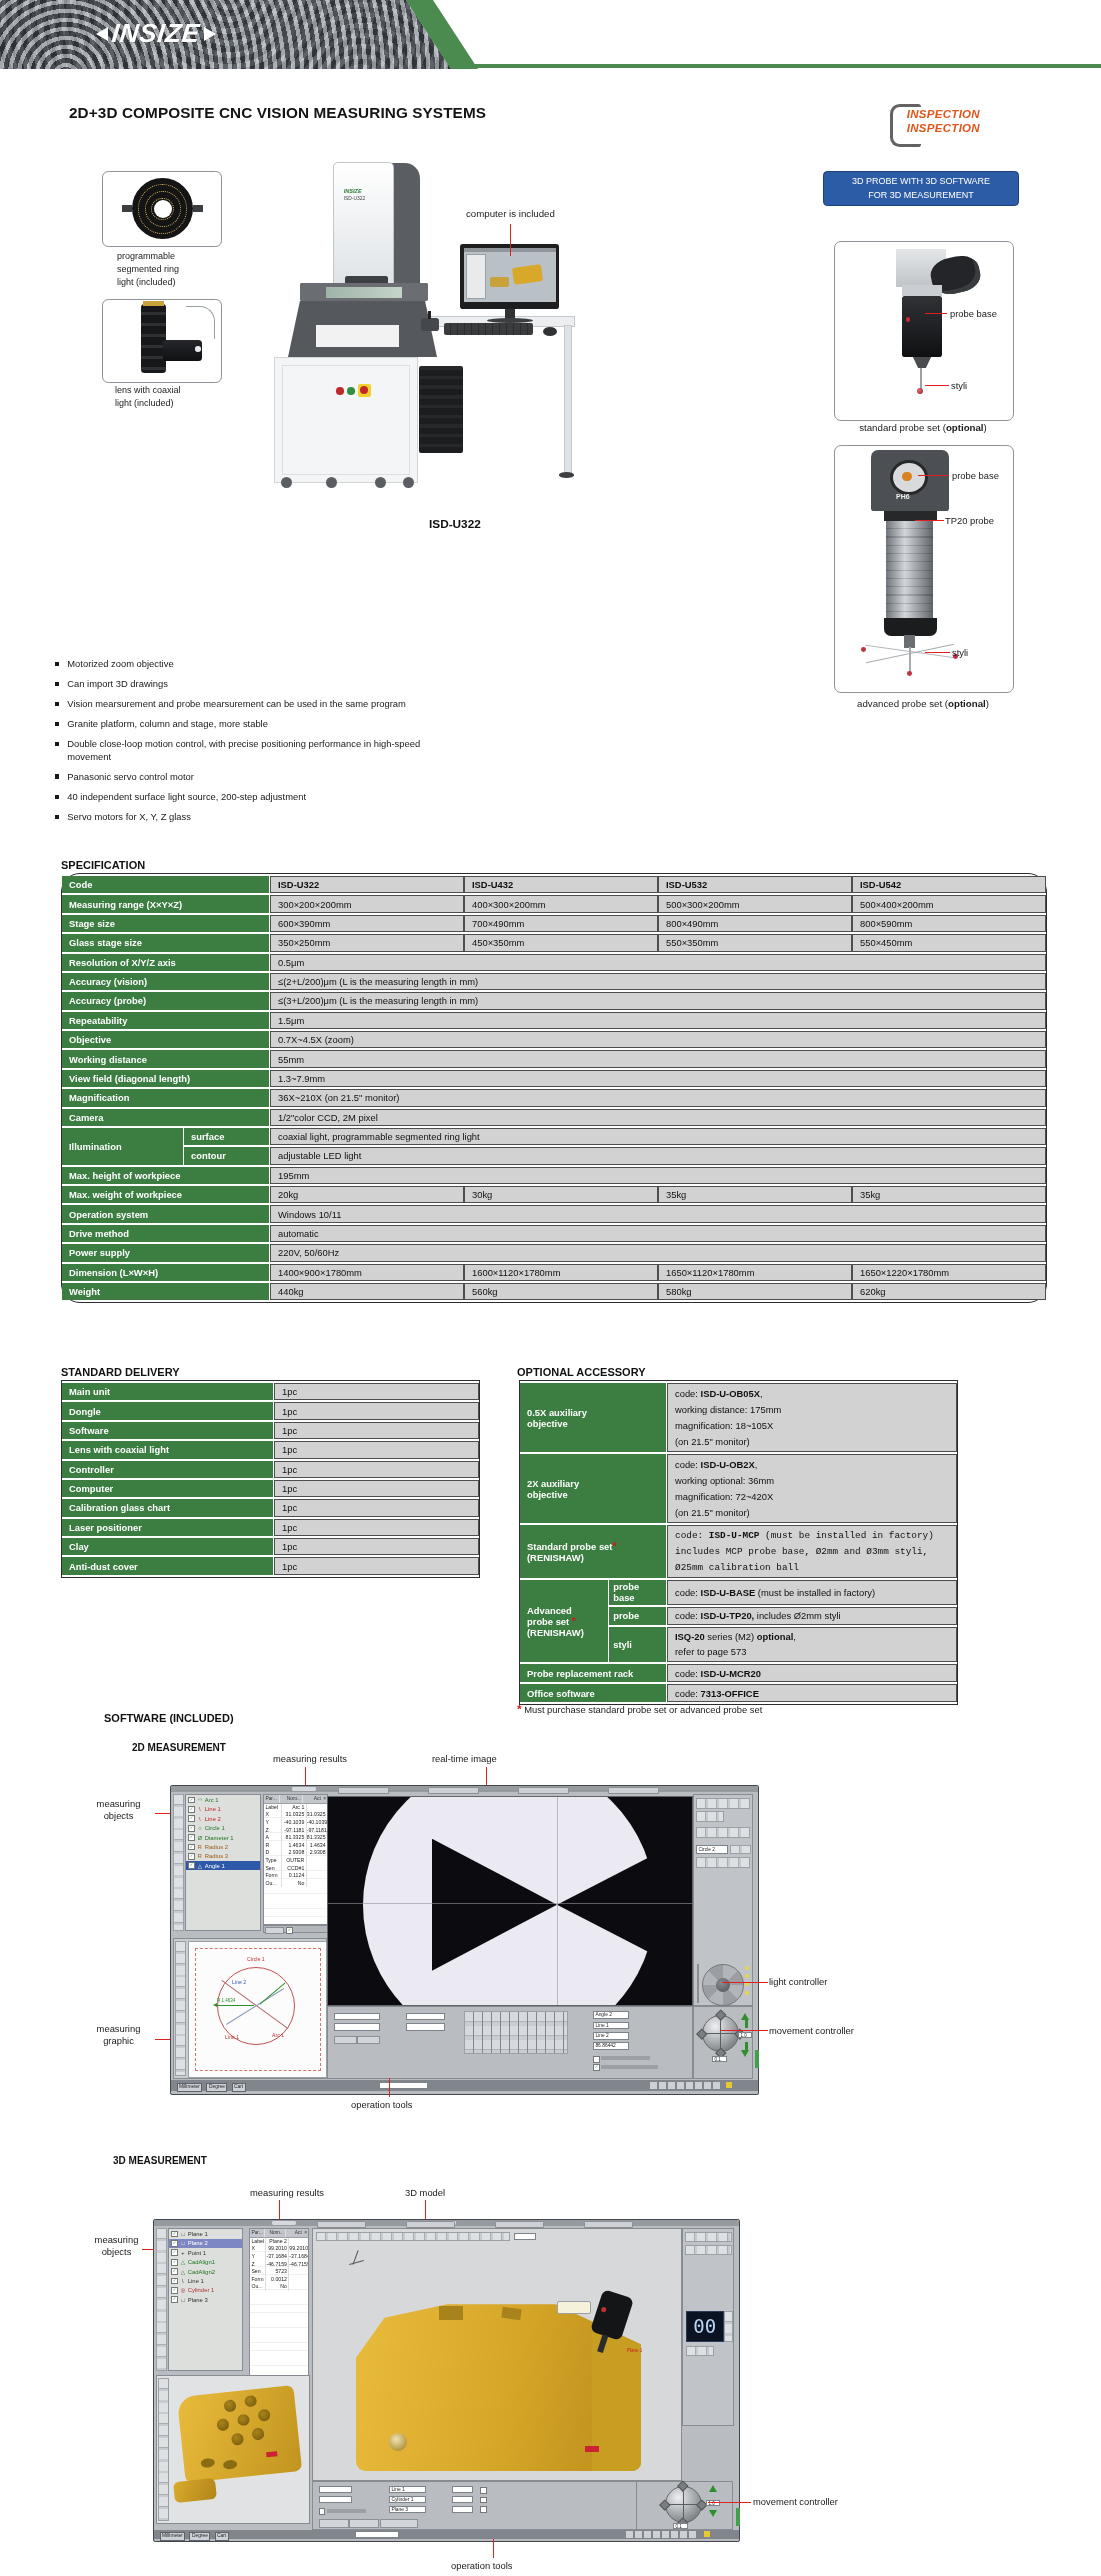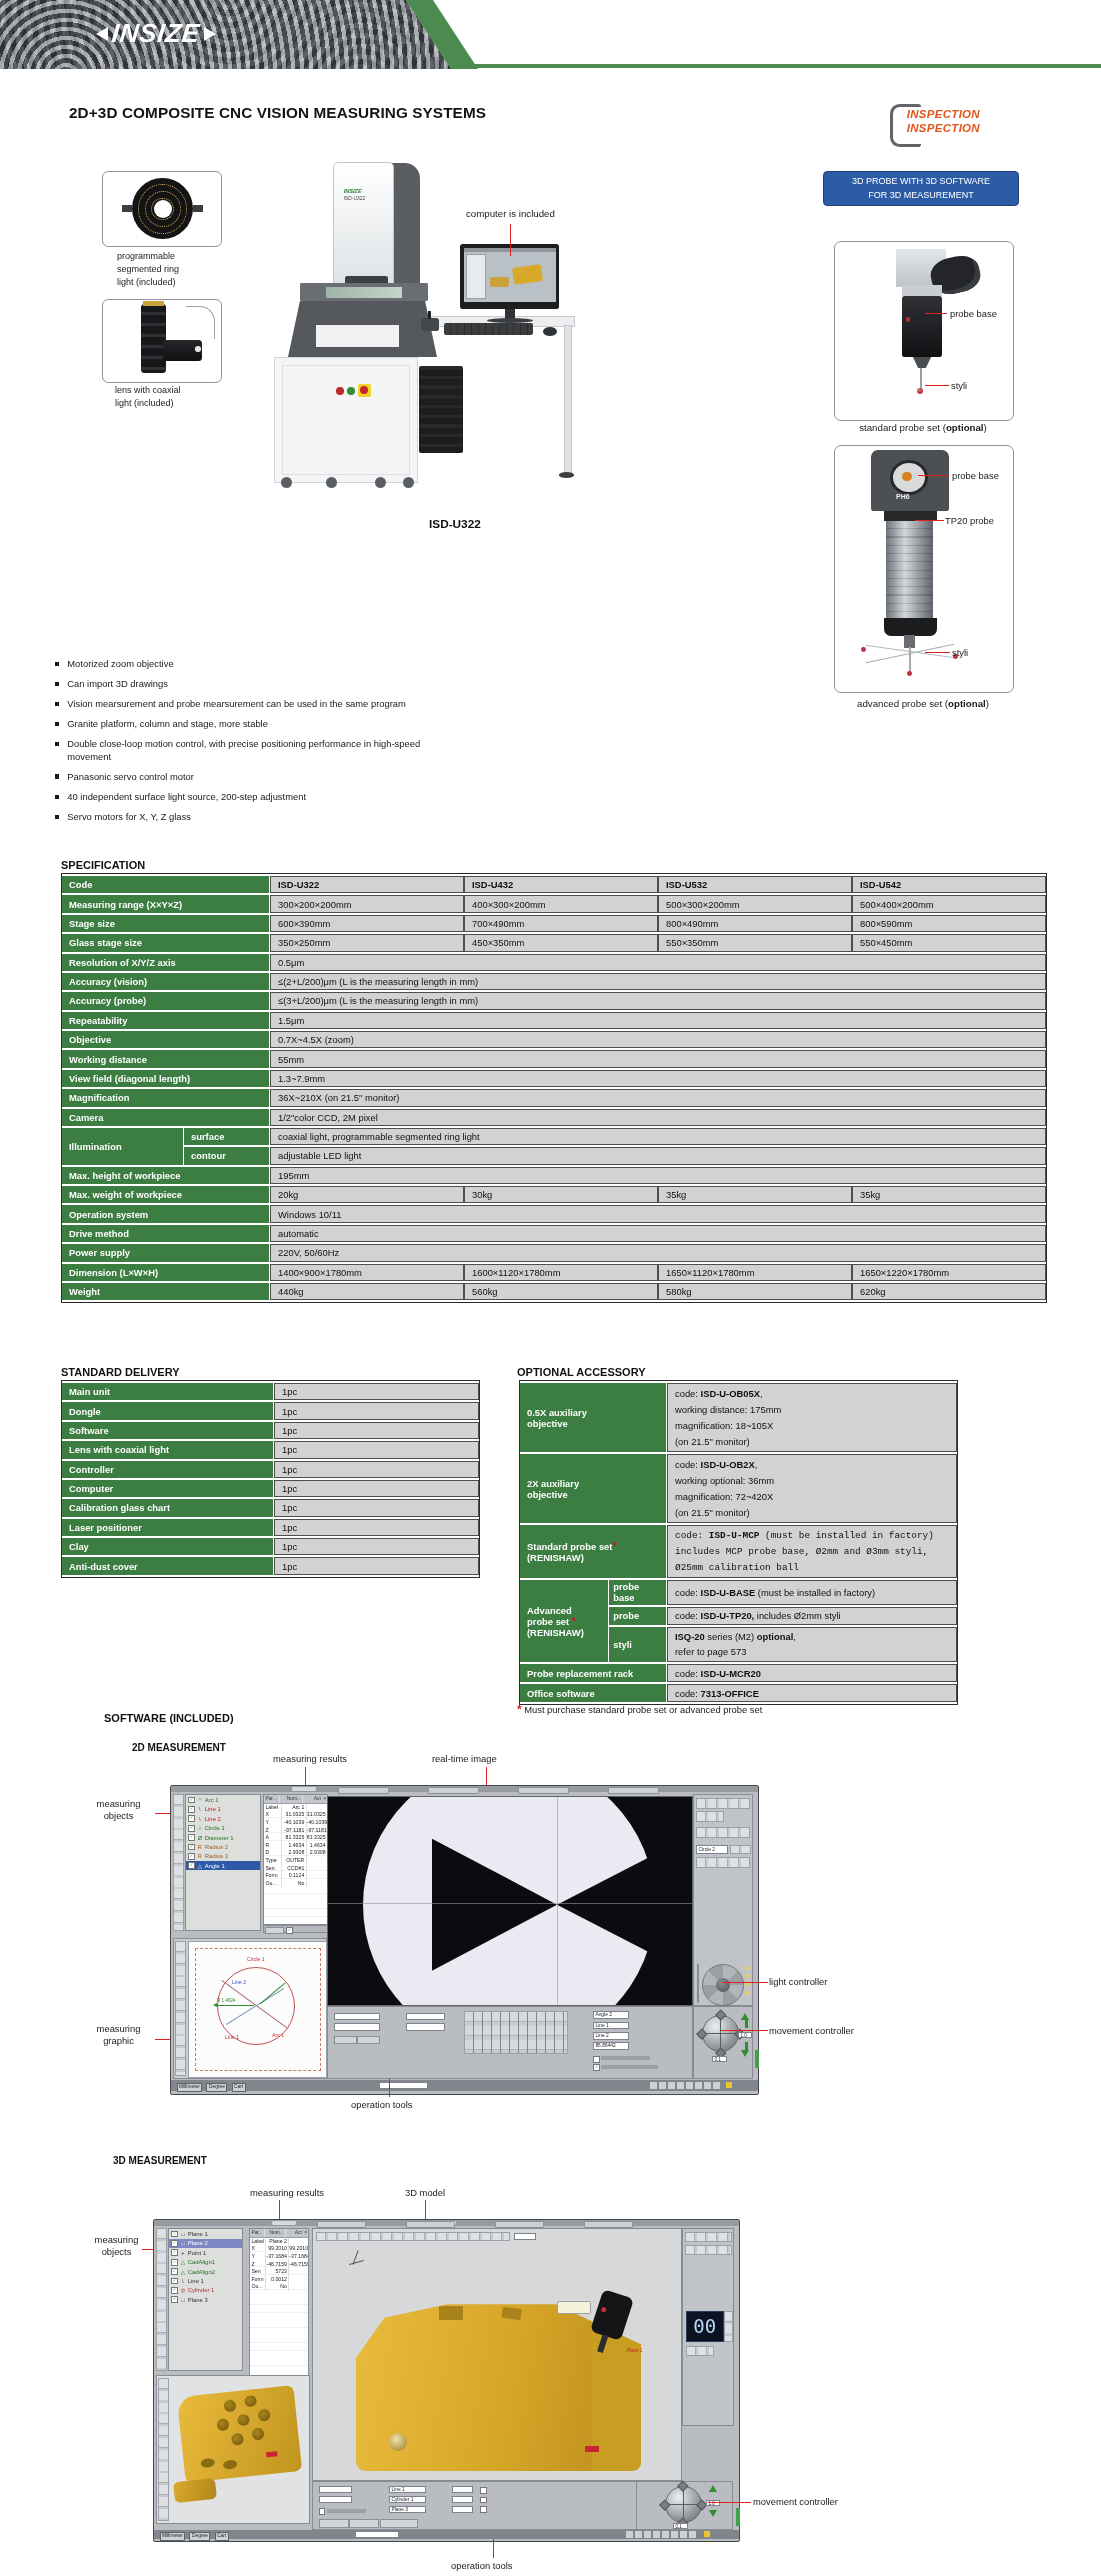--- a/index.html
+++ b/index.html
@@ -242,21 +242,21 @@
       <li>Can import 3D drawings</li>
       <li>Vision mearsurement and probe mearsurement can be used in the same program</li>
       <li>Granite platform, column and stage, more stable</li>
       <li>Double close-loop motion control, with precise positioning performance in high-speed movement</li>
       <li>Panasonic servo control motor</li>
       <li>40 independent surface light source, 200-step adjustment</li>
       <li>Servo motors for X, Y, Z glass</li>
     </ul>
 
   <div class="t h1" style="left:61px;top:859px;">SPECIFICATION</div>
-  <table class="tbl" style="left:61px;top:873px;width:984px;">
+  <table class="tbl" style="left:61px;top:873px;width:984px;border-radius:19px;">
     <colgroup>
         <col style="width:122px">
         <col style="width:86px">
         <col style="width:194px">
         <col style="width:194px">
         <col style="width:194px">
         <col style="width:194px">
       </colgroup>
     <tbody>
         <tr>

